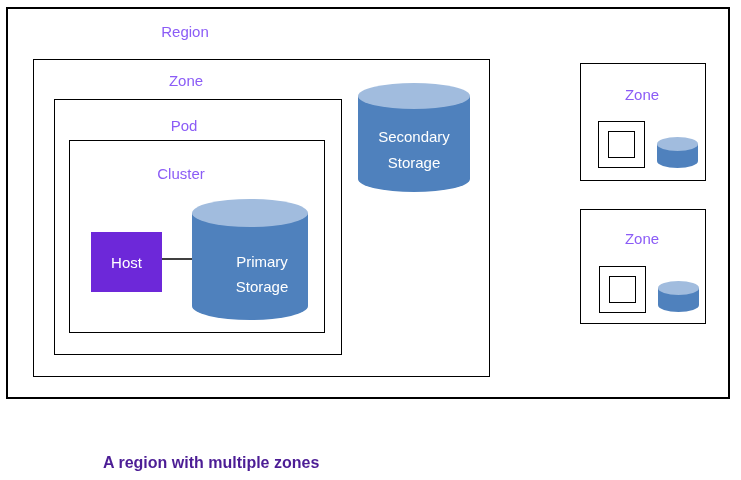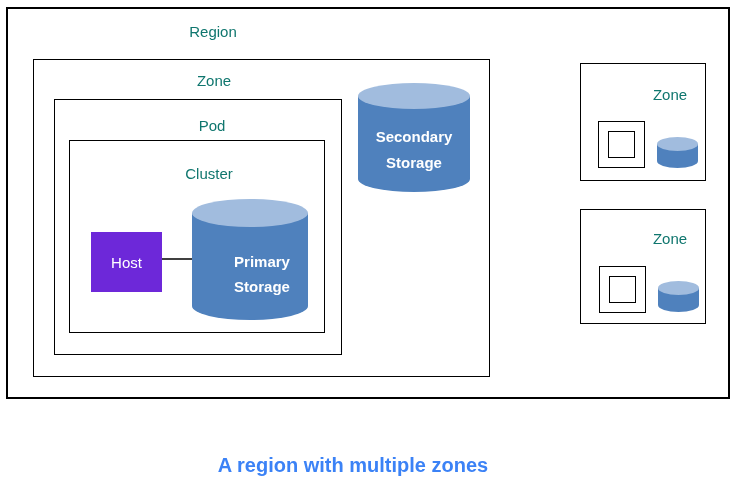--- a/index.html
+++ b/index.html
@@ -19,23 +19,22 @@
     border: 1.5px solid #000000;
     background: transparent;
   }
   .box.thick { border-width: 2px; }
 
   .lbl {
     position: absolute;
     transform: translateX(-50%);
     font-size: 15px;
     line-height: 18px;
-    color: #0f766e;
+    color: #8b5cf6;
     white-space: nowrap;
-    margin-left: 28px;
   }
 
   .host {
     position: absolute;
     left: 91px; top: 232px;
     width: 71px; height: 60px;
     background: #6d28d9;
     color: #ffffff;
     font-size: 15px;
     display: flex;
@@ -51,35 +50,34 @@
   }
 
   .cyl { position: absolute; }
 
   .cyl-text {
     position: absolute;
     color: #ffffff;
     font-size: 15px;
     text-align: center;
     white-space: nowrap;
-    font-weight: bold;
   }
   .cyl-text.primary   { left: 192px; top: 249px; width: 140px; line-height: 25px; }
   .cyl-text.secondary { left: 358px; top: 124px; width: 112px; line-height: 26px; }
 
   .sq { position: absolute; border: 1.5px solid #000000; background: #ffffff; }
 
   .caption {
     position: absolute;
     left: 103px; top: 454px;
     width: 500px;
-    text-align: center;
-    font-size: 20px;
+    text-align: left;
+    font-size: 16px;
     font-weight: bold;
-    color: #3b82f6;
+    color: #4c1d95;
     white-space: nowrap;
   }
 </style>
 </head>
 <body>
 
 <div class="canvas">
 
   <div class="box thick" style="left:6px; top:7px; width:724px; height:392px;"></div>
   <div class="lbl" style="left:185px; top:23px;">Region</div>

